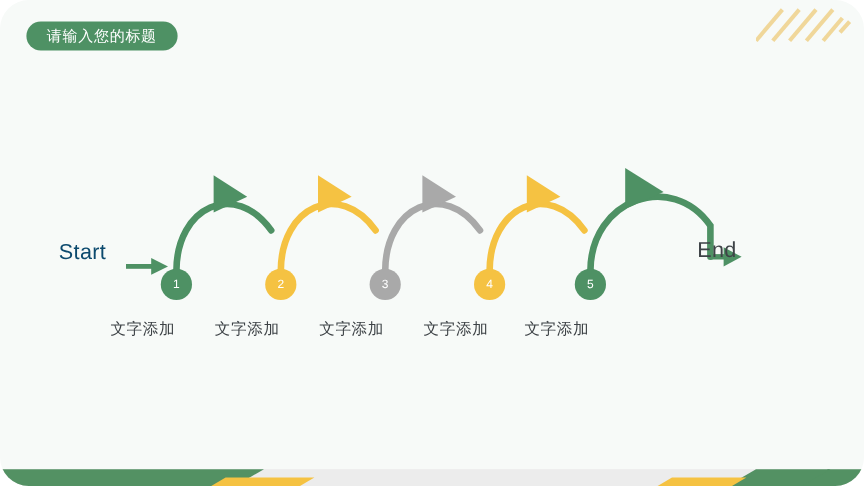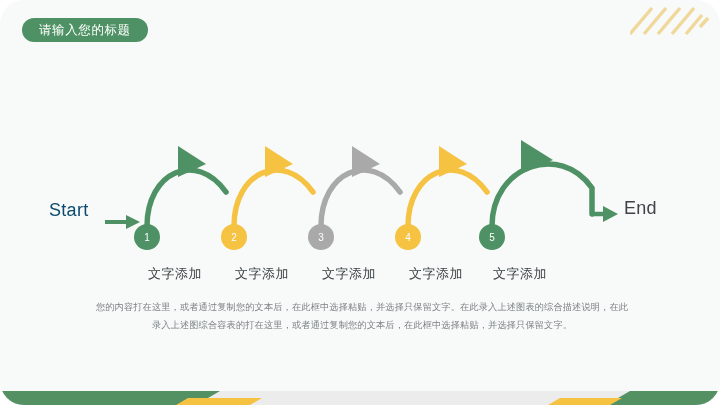--- a/index.html
+++ b/index.html
@@ -58,21 +58,21 @@
   .start-label {
     position: absolute;
     left: 49px;
     top: 200px;
     font-size: 18px;
     color: #0c4a6e;
     letter-spacing: 0.3px;
   }
   .end-label {
     position: absolute;
-    left: 624px;
+    left: 581px;
     top: 198px;
     font-size: 18px;
     color: #3e4347;
     letter-spacing: 0.3px;
   }
 
   
   .node {
     position: absolute;
     width: 26px;
@@ -84,21 +84,21 @@
     color: #ffffff;
     font-size: 10px;
     box-sizing: border-box;
   }
 
   
   .caption {
     position: absolute;
     top: 265px;
     width: 110px;
-    text-align: right;
+    text-align: left;
     font-size: 13px;
     color: #3d4246;
     letter-spacing: 0.5px;
   }
 
   
   .body-text {
     position: absolute;
     left: 92px;
     top: 298px;
@@ -193,24 +193,20 @@
   <div class="node" style="left:479px; top:224px; background:#4e9164;">
     <span>5</span>
   </div>
 
   <div class="caption" style="left:92px;">文字添加</div>
   <div class="caption" style="left:179px;">文字添加</div>
   <div class="caption" style="left:266px;">文字添加</div>
   <div class="caption" style="left:353px;">文字添加</div>
   <div class="caption" style="left:437px;">文字添加</div>
 
-  <div class="body-text">
-    <span>您的内容打在这里，或者通过复制您的文本后，在此框中选择粘贴，并选择只保留文字。在此录入上述图表的综合描述说明，在此</span>
-    <span>录入上述图综合容表的打在这里，或者通过复制您的文本后，在此框中选择粘贴，并选择只保留文字。</span>
-  </div>
 
   <svg class="bottom-deco" viewBox="0 0 720 26" preserveAspectRatio="none">
     <rect x="0" y="12" width="720" height="14" fill="#ececec"></rect>
     <polygon points="0,12 220,12 196,26 0,26" fill="#539163"></polygon>
     <polygon points="188,19 262,19 250,26 176,26" fill="#f5c242"></polygon>
     <polygon points="720,12 690,12 666,26 720,26" fill="#539163"></polygon>
     <polygon points="692,12 630,12 606,26 668,26" fill="#539163"></polygon>
     <polygon points="622,19 560,19 548,26 610,26" fill="#f5c242"></polygon>
   </svg>
 

